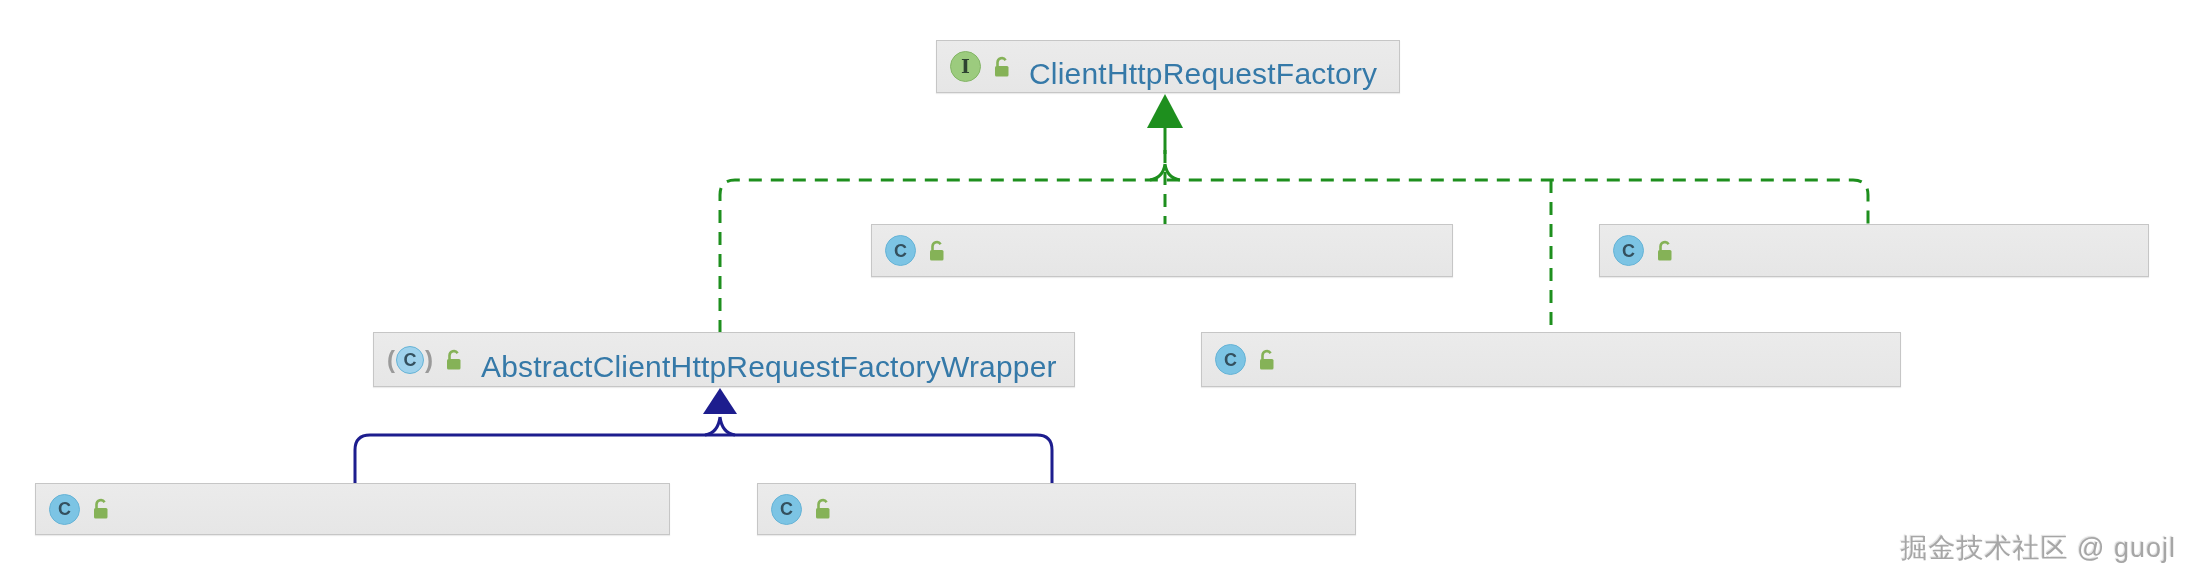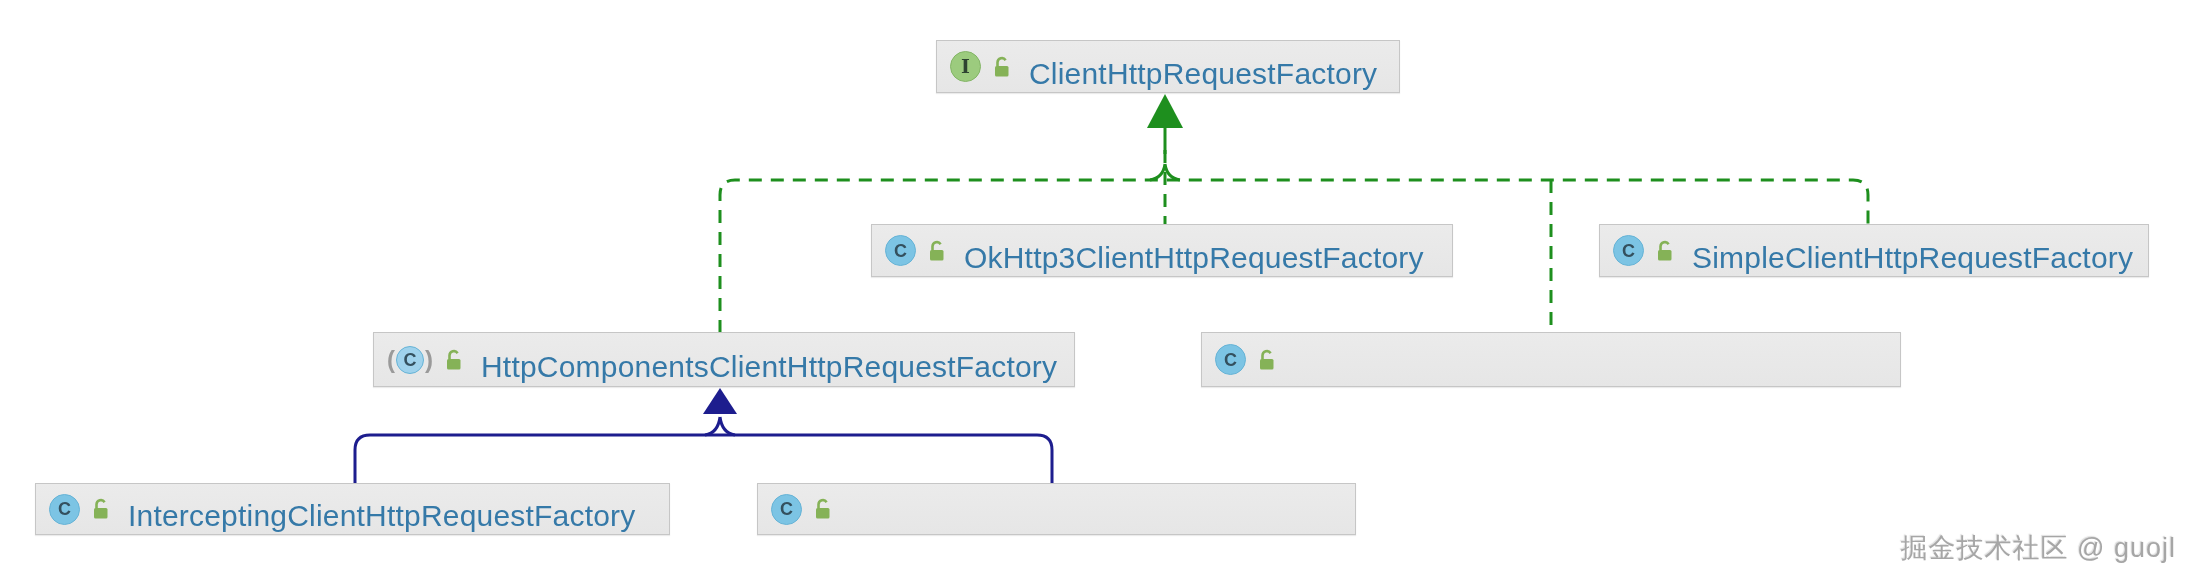--- a/index.html
+++ b/index.html
@@ -83,51 +83,49 @@
   <div class="node" style="left:871px;top:224px;width:582px;height:53px;">
     <span class="circle cls">
       <span class="ltr">C</span>
     </span>
     <span class="lock">
       <svg width="24" height="24" viewBox="0 0 24 24">
         <path d="M7.5 11 L7.5 7.5 A4.4 4.4 0 0 1 15.6 5.2" fill="none" stroke="#85b257" stroke-width="2.6"></path>
         <rect x="5" y="11" width="13.5" height="10.5" rx="1.5" fill="#85b257"></rect>
       </svg>
     </span>
-    <span class="label">OkHttp3ClientHttpRequestFactory</span>
   </div>
 
   <div class="node" style="left:1599px;top:224px;width:550px;height:53px;">
     <span class="circle cls">
       <span class="ltr">C</span>
     </span>
     <span class="lock">
       <svg width="24" height="24" viewBox="0 0 24 24">
         <path d="M7.5 11 L7.5 7.5 A4.4 4.4 0 0 1 15.6 5.2" fill="none" stroke="#85b257" stroke-width="2.6"></path>
         <rect x="5" y="11" width="13.5" height="10.5" rx="1.5" fill="#85b257"></rect>
       </svg>
     </span>
-    <span class="label">SimpleClientHttpRequestFactory</span>
   </div>
 
   <div class="node" style="left:373px;top:332px;width:702px;height:55px;">
     <span class="abs-wrap">
       <span class="paren">(</span>
       <span class="circle cls">
         <span class="ltr">C</span>
       </span>
       <span class="paren">)</span>
     </span>
     <span class="lock">
       <svg width="24" height="24" viewBox="0 0 24 24">
         <path d="M7.5 11 L7.5 7.5 A4.4 4.4 0 0 1 15.6 5.2" fill="none" stroke="#85b257" stroke-width="2.6"></path>
         <rect x="5" y="11" width="13.5" height="10.5" rx="1.5" fill="#85b257"></rect>
       </svg>
     </span>
-    <span class="label">HttpComponentsClientHttpRequestFactory</span>
+    <span class="label">AbstractClientHttpRequestFactoryWrapper</span>
   </div>
 
   <div class="node" style="left:1201px;top:332px;width:700px;height:55px;">
     <span class="circle cls">
       <span class="ltr">C</span>
     </span>
     <span class="lock">
       <svg width="24" height="24" viewBox="0 0 24 24">
         <path d="M7.5 11 L7.5 7.5 A4.4 4.4 0 0 1 15.6 5.2" fill="none" stroke="#85b257" stroke-width="2.6"></path>
         <rect x="5" y="11" width="13.5" height="10.5" rx="1.5" fill="#85b257"></rect>
@@ -138,21 +136,20 @@
   <div class="node" style="left:35px;top:483px;width:635px;height:52px;">
     <span class="circle cls">
       <span class="ltr">C</span>
     </span>
     <span class="lock">
       <svg width="24" height="24" viewBox="0 0 24 24">
         <path d="M7.5 11 L7.5 7.5 A4.4 4.4 0 0 1 15.6 5.2" fill="none" stroke="#85b257" stroke-width="2.6"></path>
         <rect x="5" y="11" width="13.5" height="10.5" rx="1.5" fill="#85b257"></rect>
       </svg>
     </span>
-    <span class="label">InterceptingClientHttpRequestFactory</span>
   </div>
 
   <div class="node" style="left:757px;top:483px;width:599px;height:52px;">
     <span class="circle cls">
       <span class="ltr">C</span>
     </span>
     <span class="lock">
       <svg width="24" height="24" viewBox="0 0 24 24">
         <path d="M7.5 11 L7.5 7.5 A4.4 4.4 0 0 1 15.6 5.2" fill="none" stroke="#85b257" stroke-width="2.6"></path>
         <rect x="5" y="11" width="13.5" height="10.5" rx="1.5" fill="#85b257"></rect>

